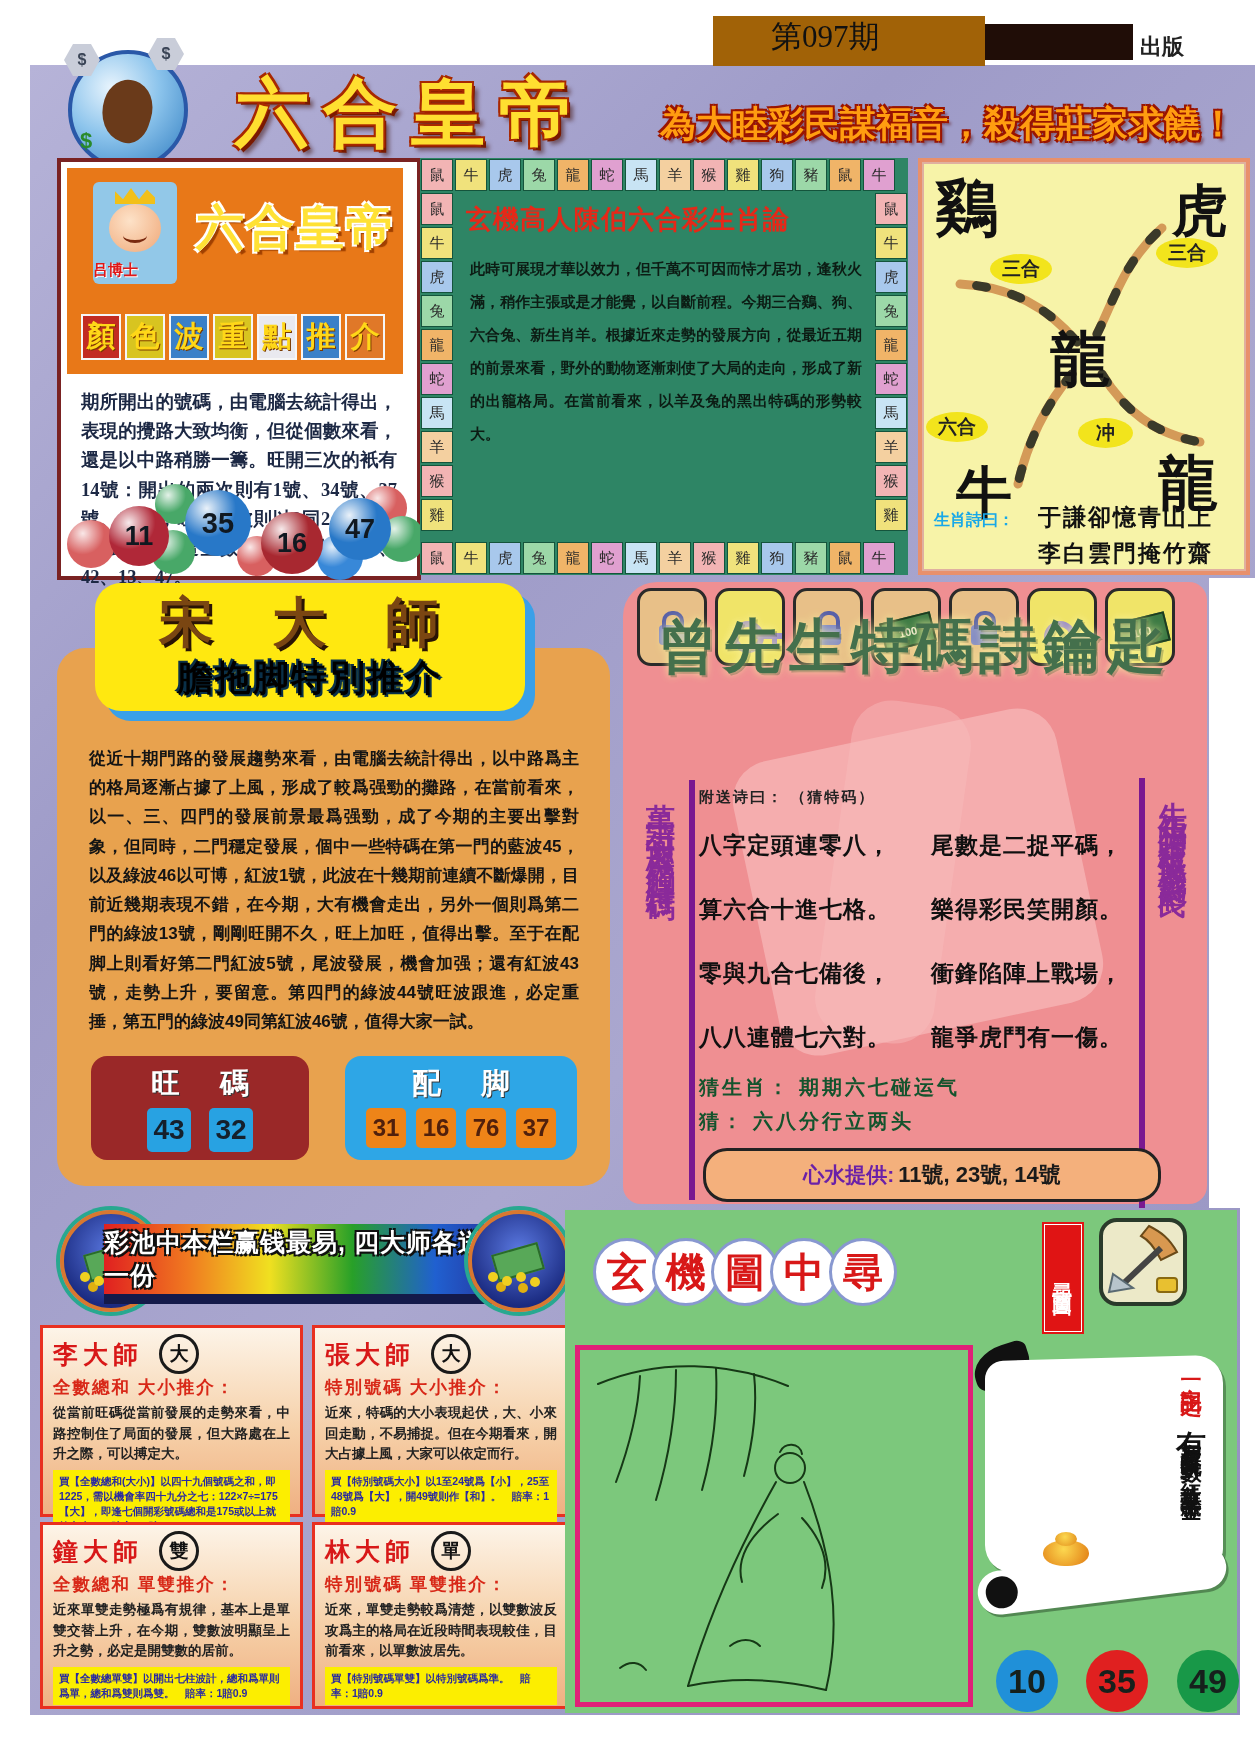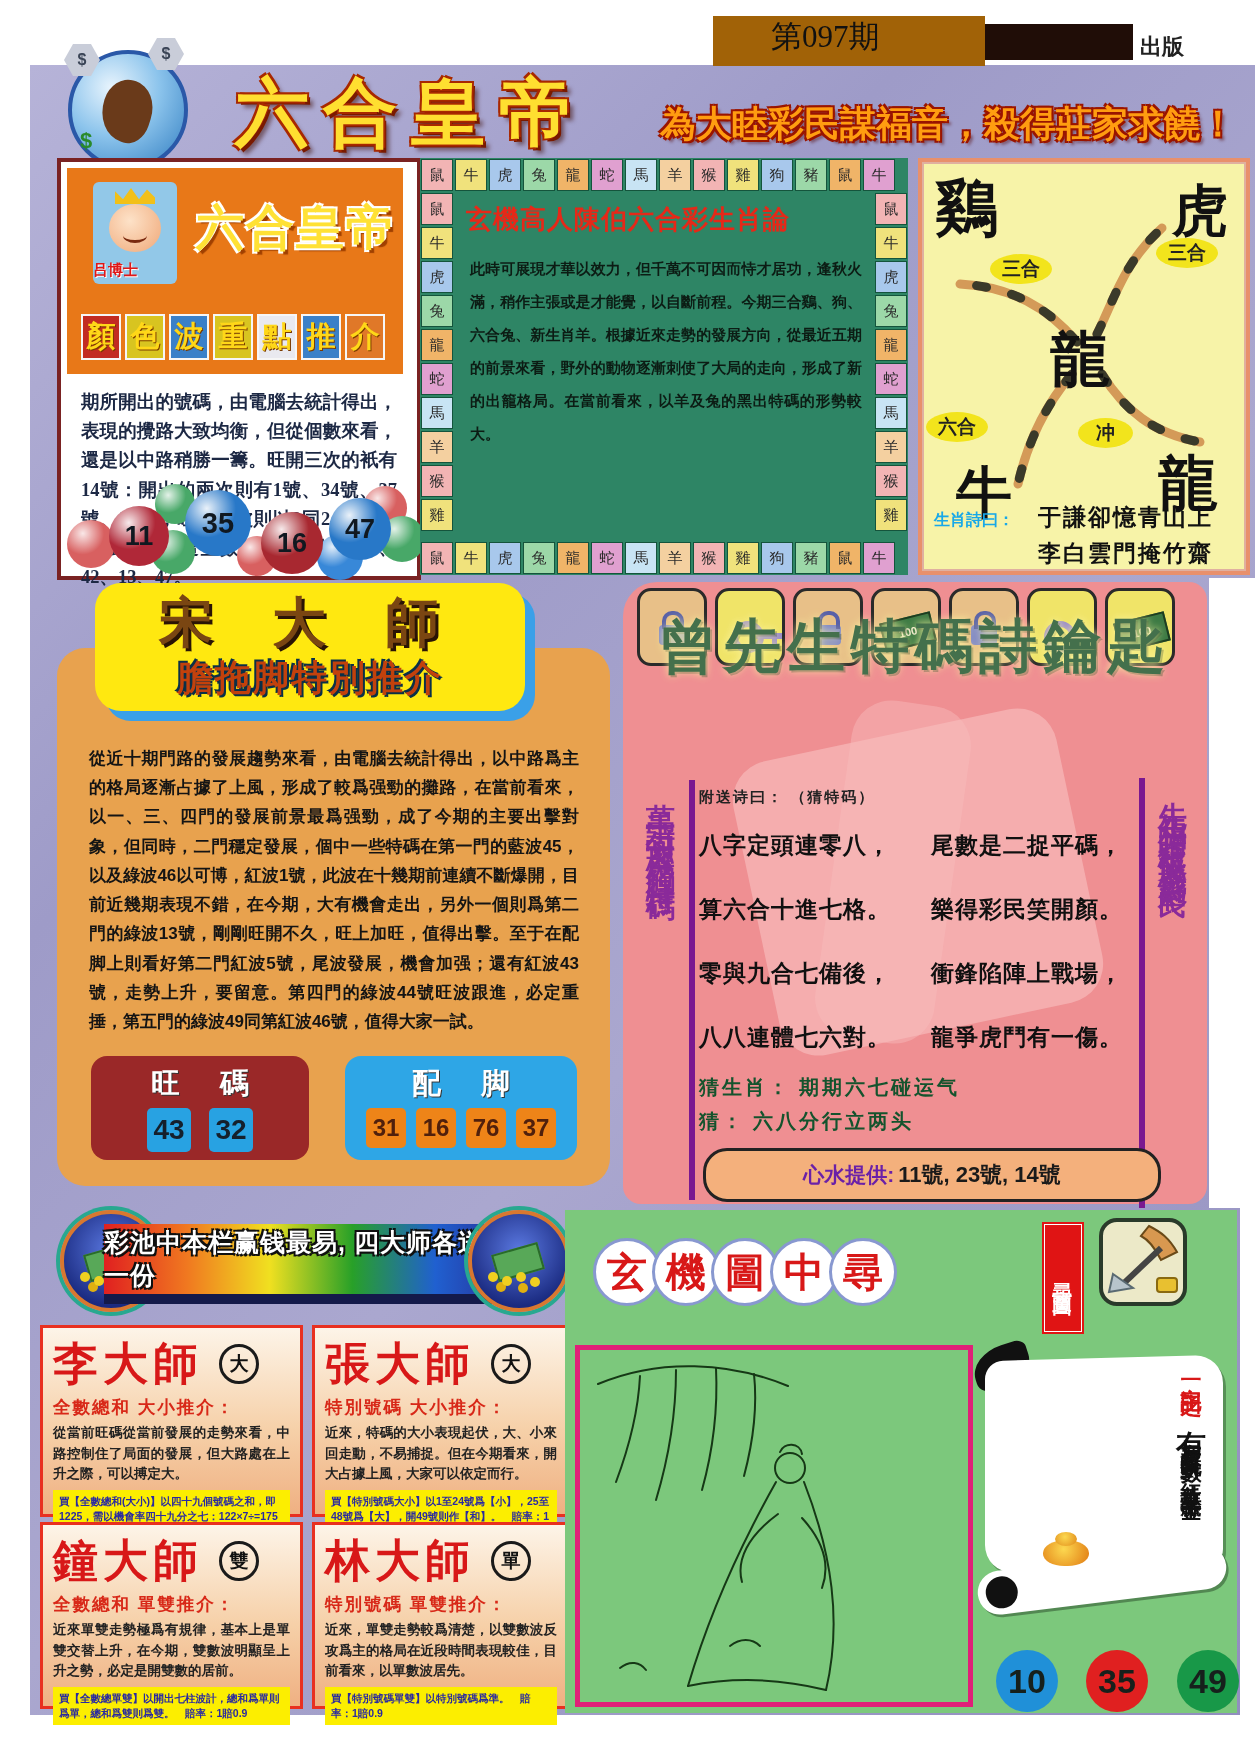--- a/index.html
+++ b/index.html
@@ -66,21 +66,21 @@
     box-shadow:inset 0 0 0 2px #e0b0a0;box-sizing:border-box;}
   .sx-char{position:absolute;font-family:"Liberation Serif",serif;font-weight:900;color:#111;}
   .sx-oval{position:absolute;background:#f2e41c;border-radius:50%;padding:2px 12px;font-size:19px;font-weight:900;color:#222;}
   .sx-poem-label{left:12px;top:348px;font-size:16px;font-weight:900;color:#18a8e8;}
   .sx-poem{position:absolute;font-family:"Liberation Serif",serif;font-size:23px;font-weight:bold;color:#111;letter-spacing:2px;}
   
   .song-banner{left:95px;top:583px;width:430px;height:128px;background:#ffe810;border-radius:26px;
     box-shadow:10px 10px 0 #3aa0e8;text-align:center;}
   .song-title{margin-top:4px;font-size:54px;font-weight:900;letter-spacing:22px;color:#7a4612;
     text-shadow:3px 3px 0 #2a1404;}
-  .song-sub{margin-top:-6px;font-size:36px;font-weight:900;letter-spacing:2px;color:#c2410c;
+  .song-sub{margin-top:-6px;font-size:36px;font-weight:900;letter-spacing:2px;color:#000000;
     text-shadow:-2px -2px 0 #0a3048,2px 2px 0 #0a3048;}
   .song-panel{left:57px;top:648px;width:553px;height:538px;background:#e8a24e;border-radius:28px;}
   .song-body{left:32px;top:96px;width:490px;font-size:17px;font-weight:bold;color:#141414;line-height:1.72;text-align:justify;}
   .numbox{position:absolute;border-radius:16px;text-align:center;}
   .numbox .nb-label{margin-top:8px;font-size:29px;font-weight:900;color:#fff;letter-spacing:16px;text-indent:16px;
     text-shadow:1px 1px 0 #333;}
   .nb-tiles{display:flex;justify-content:center;margin-top:4px;}
   .nb-tile{display:flex;align-items:center;justify-content:center;font-weight:900;border-radius:5px;}
   .wangma{left:34px;top:408px;width:218px;height:104px;background:#9a2828;}
   .wangma .nb-tile{width:44px;height:44px;margin:0 9px;background:#28a2e2;font-size:28px;color:#15202c;}
@@ -124,21 +124,21 @@
     background:radial-gradient(circle at 50% 38%,#5a78e0 0%,#1a2a80 75%);
     border:4px solid #d87830;box-shadow:0 0 0 4px #28a890;}
   .money-note{position:absolute;left:22px;top:34px;width:44px;height:24px;background:#58a858;border:2px solid #2a6a2a;
     transform:rotate(-16deg);}
   .money-coins{position:absolute;left:16px;top:58px;width:10px;height:10px;border-radius:50%;background:#f0d020;
     box-shadow:14px 4px 0 #f0d020,28px 0 0 #f0d020,42px 5px 0 #f0d020,8px 10px 0 #e0b010,30px 11px 0 #e0b010;}
   
   .master{position:absolute;border:3px solid #e83020;box-sizing:border-box;padding:6px 10px;
     background:linear-gradient(180deg,#fdf4e8 0%,#f6d0a8 55%,#efb082 100%);}
   .m-head{display:flex;align-items:center;}
-  .m-name{font-size:45px;font-weight:900;color:#d81818;letter-spacing:5px;}
+  .m-name{font-size:25px;font-weight:900;color:#d81818;letter-spacing:5px;}
   .m-tag{margin-left:16px;width:34px;height:34px;border:3px solid #1a1a1a;border-radius:50%;
     display:flex;align-items:center;justify-content:center;font-size:19px;font-weight:900;color:#111;}
   .m-sub{font-size:17.5px;font-weight:900;color:#d82818;letter-spacing:2px;margin-top:1px;}
   .m-body{font-size:13.5px;font-weight:bold;color:#222;line-height:1.52;margin-top:4px;text-align:justify;}
   .m-note{background:#fcee00;font-size:10.5px;font-weight:800;color:#2a2aa0;line-height:1.45;padding:4px 6px;margin-top:5px;}
   
   .panel-myst{left:565px;top:1210px;width:672px;height:503px;background:#7cc87c;}
   .bubbles{left:28px;top:28px;display:flex;}
   .bubbles .ch{width:62px;height:62px;border-radius:50%;background:#fff;border:3px solid #8898d0;margin-left:-9px;
     display:flex;align-items:center;justify-content:center;font-family:"Liberation Serif",serif;

